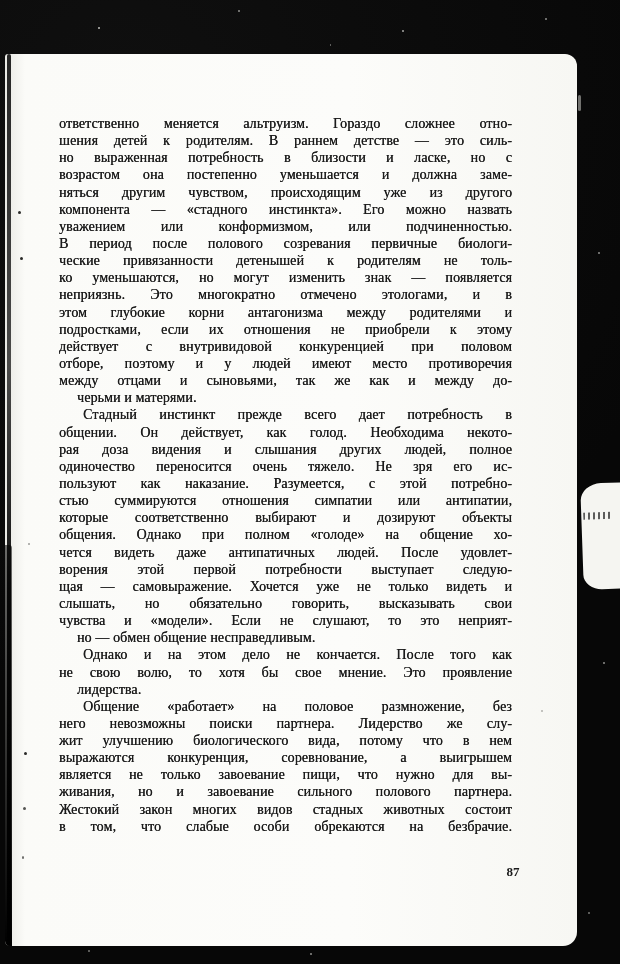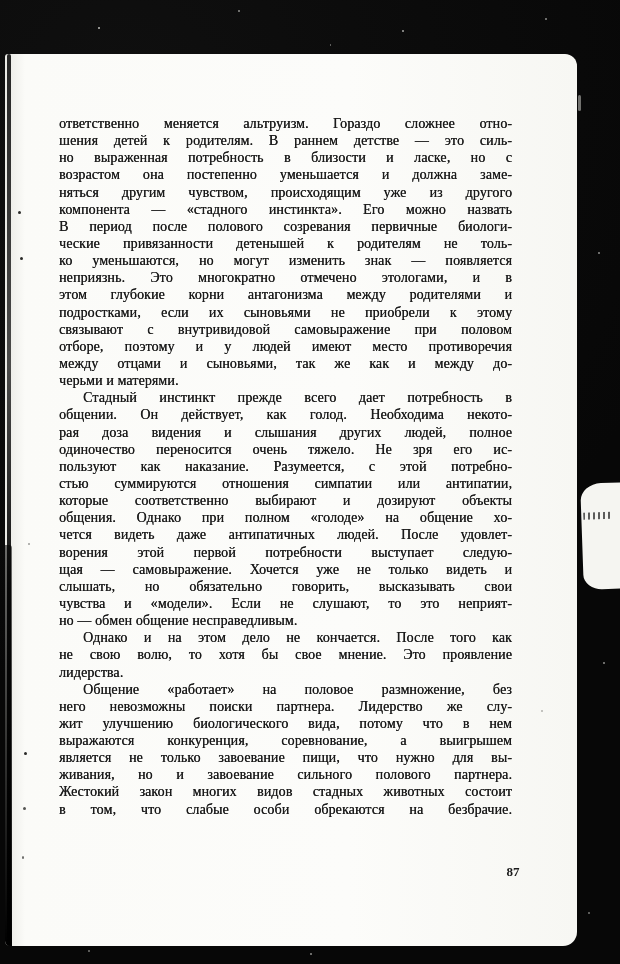--- a/index.html
+++ b/index.html
@@ -63,21 +63,21 @@
     line-height: 17.15px;
     letter-spacing: 0.1px;
     text-shadow: 0.25px 0 0 currentColor;
   }
   .line {
     height: 17.15px;
     white-space: normal;
     text-align: justify;
     text-align-last: justify;
   }
-  .line.short-last { text-align-last: left; }
+  .line.short-last { text-align-last: left; margin-left: 18px; }
   .line.indent { text-indent: 24px; }
   .page-number {
     position: absolute;
     left: 490px;
     top: 810px;
     width: 36px;
     text-align: center;
     font-size: 13px;
     font-weight: bold;
     color: #1b1b1b;
@@ -125,27 +125,28 @@
     <div class="page-crease"></div>
     <div class="page-crease-thick"></div>
 
     <div class="page-text">
         <div class="line">ответственно меняется альтруизм. Гораздо сложнее отно-</div>
         <div class="line">шения детей к родителям. В раннем детстве — это силь-</div>
         <div class="line">но выраженная потребность в близости и ласке, но с</div>
         <div class="line">возрастом она постепенно уменьшается и должна заме-</div>
         <div class="line">няться другим чувством, происходящим уже из другого</div>
         <div class="line">компонента — «стадного инстинкта». Его можно назвать</div>
+        <div class="line">уважением или конформизмом, или подчиненностью.</div>
         <div class="line">В период после полового созревания первичные биологи-</div>
         <div class="line">ческие привязанности детенышей к родителям не толь-</div>
         <div class="line">ко уменьшаются, но могут изменить знак — появляется</div>
         <div class="line">неприязнь. Это многократно отмечено этологами, и в</div>
         <div class="line">этом глубокие корни антагонизма между родителями и</div>
-        <div class="line">подростками, если их сыновьями не приобрели к этому</div>
-        <div class="line">связывают с внутривидовой самовыражение при половом</div>
+        <div class="line">подростками, если их отношения не приобрели к этому</div>
+        <div class="line">действует с внутривидовой конкуренцией при половом</div>
         <div class="line">отборе, поэтому и у людей имеют место противоречия</div>
         <div class="line">между отцами и сыновьями, так же как и между до-</div>
         <div class="line short-last">черьми и матерями.</div>
         <div class="line indent">Стадный инстинкт прежде всего дает потребность в</div>
         <div class="line">общении. Он действует, как голод. Необходима некото-</div>
         <div class="line">рая доза видения и слышания других людей, полное</div>
         <div class="line">одиночество переносится очень тяжело. Не зря его ис-</div>
         <div class="line">пользуют как наказание. Разумеется, с этой потребно-</div>
         <div class="line">стью суммируются отношения симпатии или антипатии,</div>
         <div class="line">которые соответственно выбирают и дозируют объекты</div>

